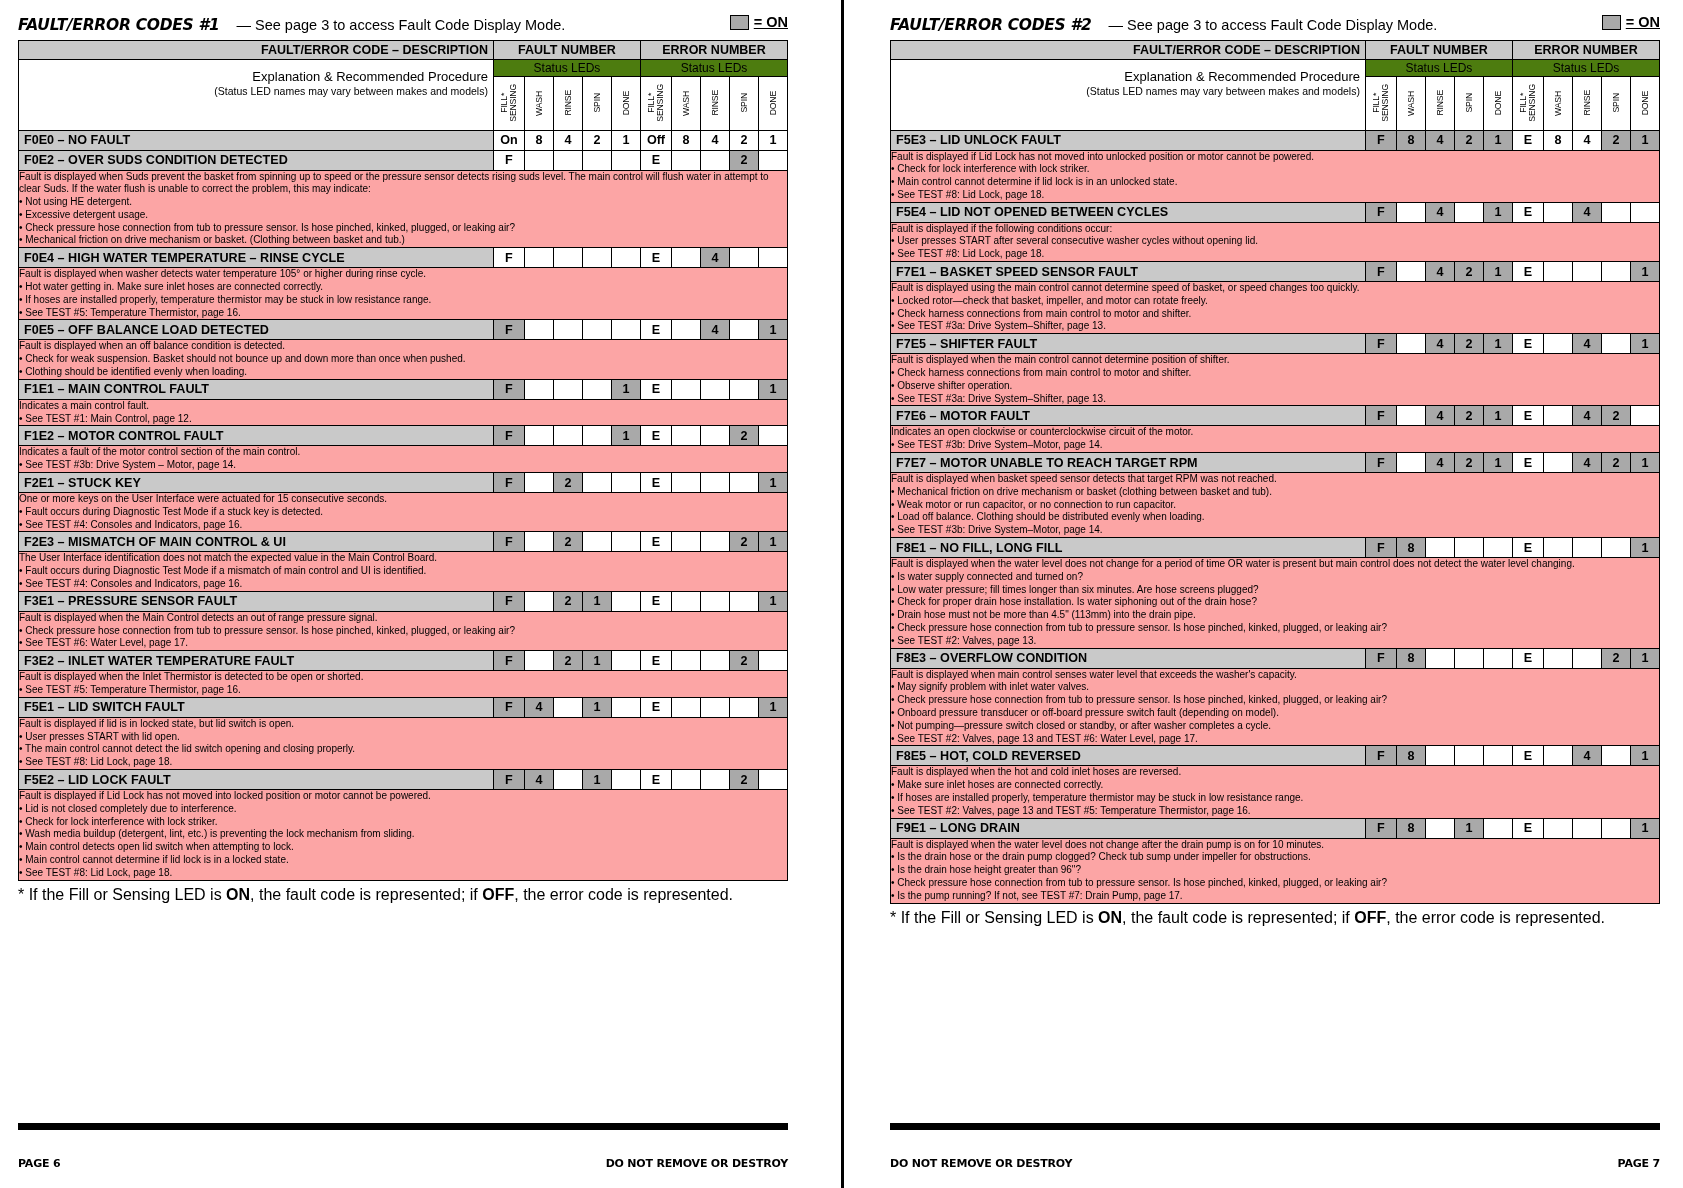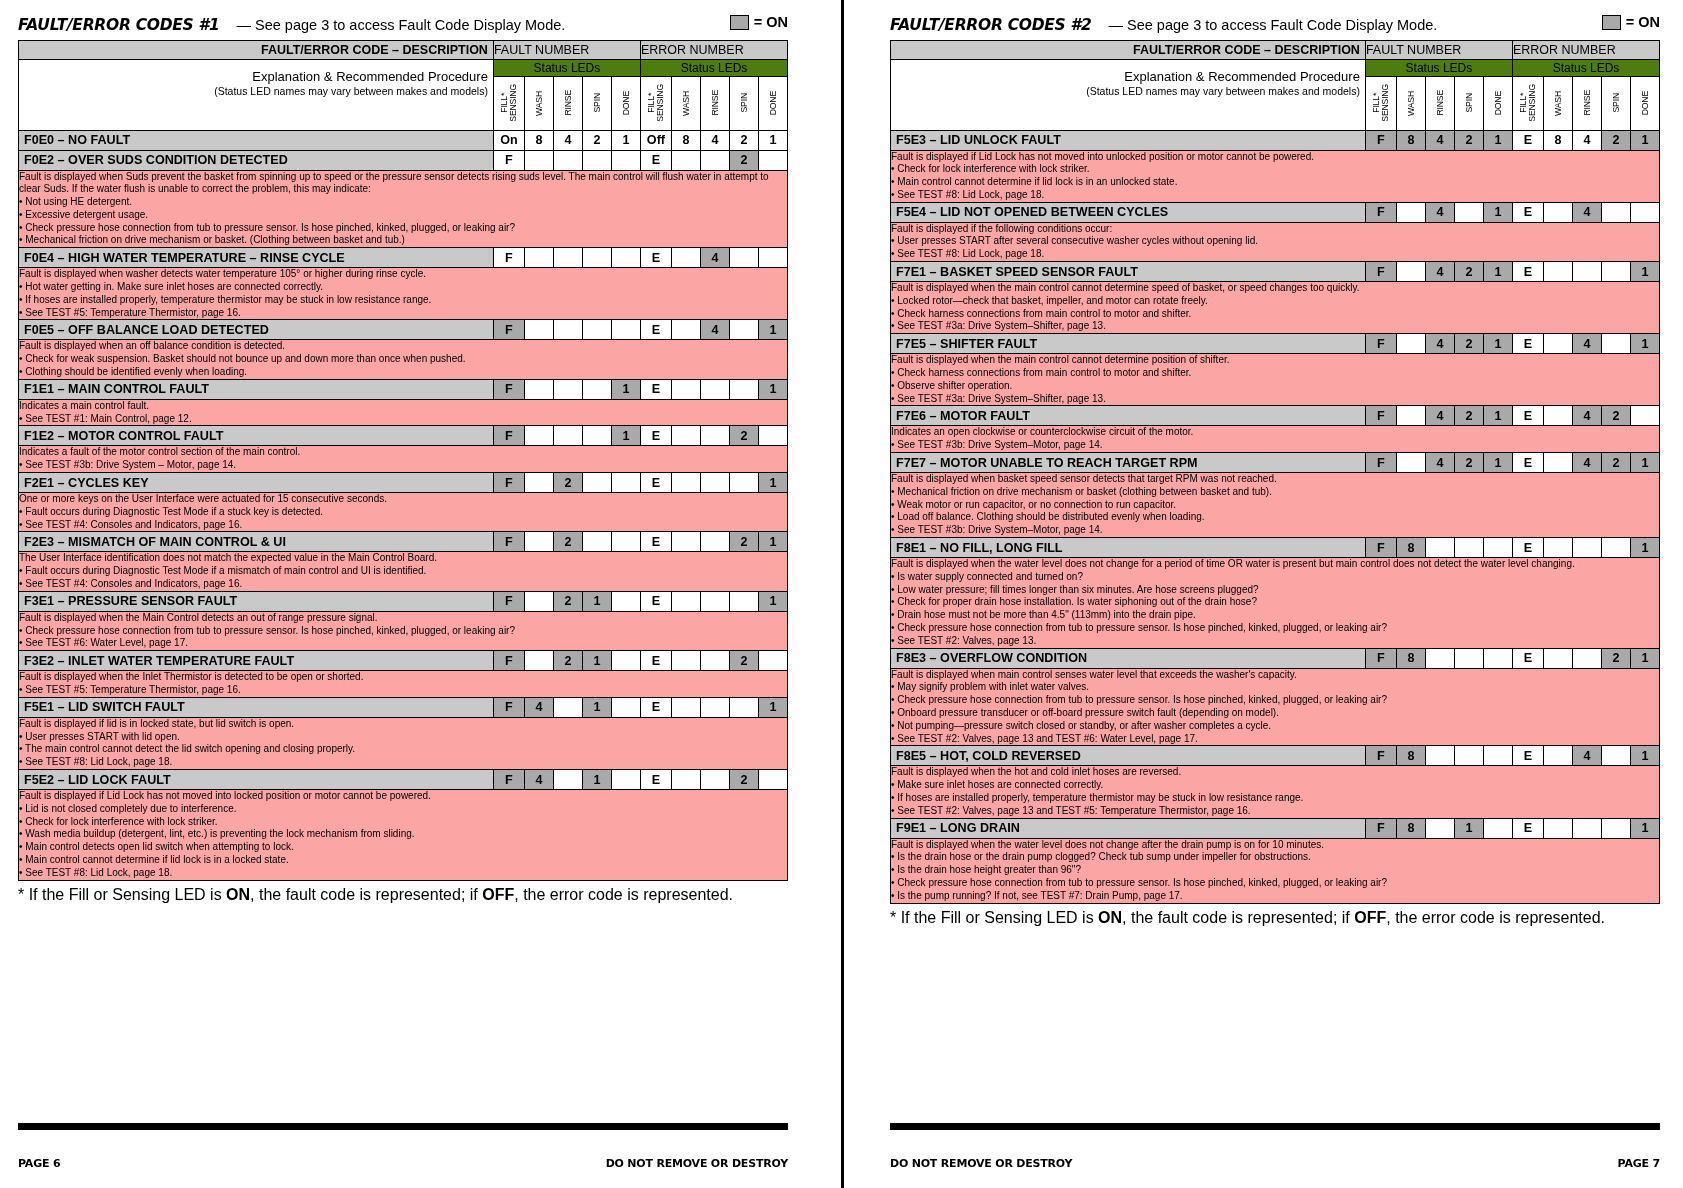--- a/index.html
+++ b/index.html
@@ -46,20 +46,21 @@
   .head-sub {
     font-size: 14.5px;
     margin-left: 4px;
   }
   .head-key {
     margin-left: auto;
     display: flex;
     align-items: center;
     font-size: 14.5px;
     font-weight: bold;
+    text-decoration: underline;
   }
   .key-swatch {
     width: 19px; height: 15px;
     background: #a9a9a9;
     border: 1px solid #000;
     display: inline-block;
     margin-right: 5px;
   }
 
   
@@ -69,23 +70,23 @@
     table-layout: fixed;
   }
   table.fc td, table.fc th {
     border: 1px solid #000;
     padding: 0;
     vertical-align: middle;
   }
 
   .hdr-grey {
     background: #c9c9c9;
-    font-weight: normal;
+    font-weight: bold;
     font-size: 12.5px;
-    text-align: left;
+    text-align: center;
     height: 19px;
   }
   .hdr-grey.left {
     text-align: right;
     padding-left: 5px;
   }
   .hdr-sub {
     background: #4d7c0f;
     font-size: 12px;
     text-align: center;
@@ -348,21 +349,21 @@
           <td class="cellv on">2</td>
           <td class="cellv"></td>
         </tr>
         <tr>
           <td class="desc-cell" colspan="11">
             <p class="bullet">Indicates a fault of the motor control section of the main control.</p>
             <p class="bullet">• See TEST #3b: Drive System – Motor, page 14.</p>
           </td>
         </tr>
         <tr class="code-row">
-          <td class="codename">F2E1 – CYCLES KEY</td>
+          <td class="codename">F2E1 – STUCK KEY</td>
           <td class="cellv on">F</td>
           <td class="cellv"></td>
           <td class="cellv on">2</td>
           <td class="cellv"></td>
           <td class="cellv"></td>
           <td class="cellv">E</td>
           <td class="cellv"></td>
           <td class="cellv"></td>
           <td class="cellv"></td>
           <td class="cellv on">1</td>
@@ -609,21 +610,21 @@
           <td class="cellv on">2</td>
           <td class="cellv on">1</td>
           <td class="cellv">E</td>
           <td class="cellv"></td>
           <td class="cellv"></td>
           <td class="cellv"></td>
           <td class="cellv on">1</td>
         </tr>
         <tr>
           <td class="desc-cell" colspan="11">
-            <p class="bullet">Fault is displayed when the main control cannot determine speed of basket, or speed changes too quickly.</p>
+            <p class="bullet">Fault is displayed using the main control cannot determine speed of basket, or speed changes too quickly.</p>
             <p class="bullet">• Locked rotor—check that basket, impeller, and motor can rotate freely.</p>
             <p class="bullet">• Check harness connections from main control to motor and shifter.</p>
             <p class="bullet">• See TEST #3a: Drive System–Shifter, page 13.</p>
           </td>
         </tr>
         <tr class="code-row">
           <td class="codename">F7E5 – SHIFTER FAULT</td>
           <td class="cellv on">F</td>
           <td class="cellv"></td>
           <td class="cellv on">4</td>

